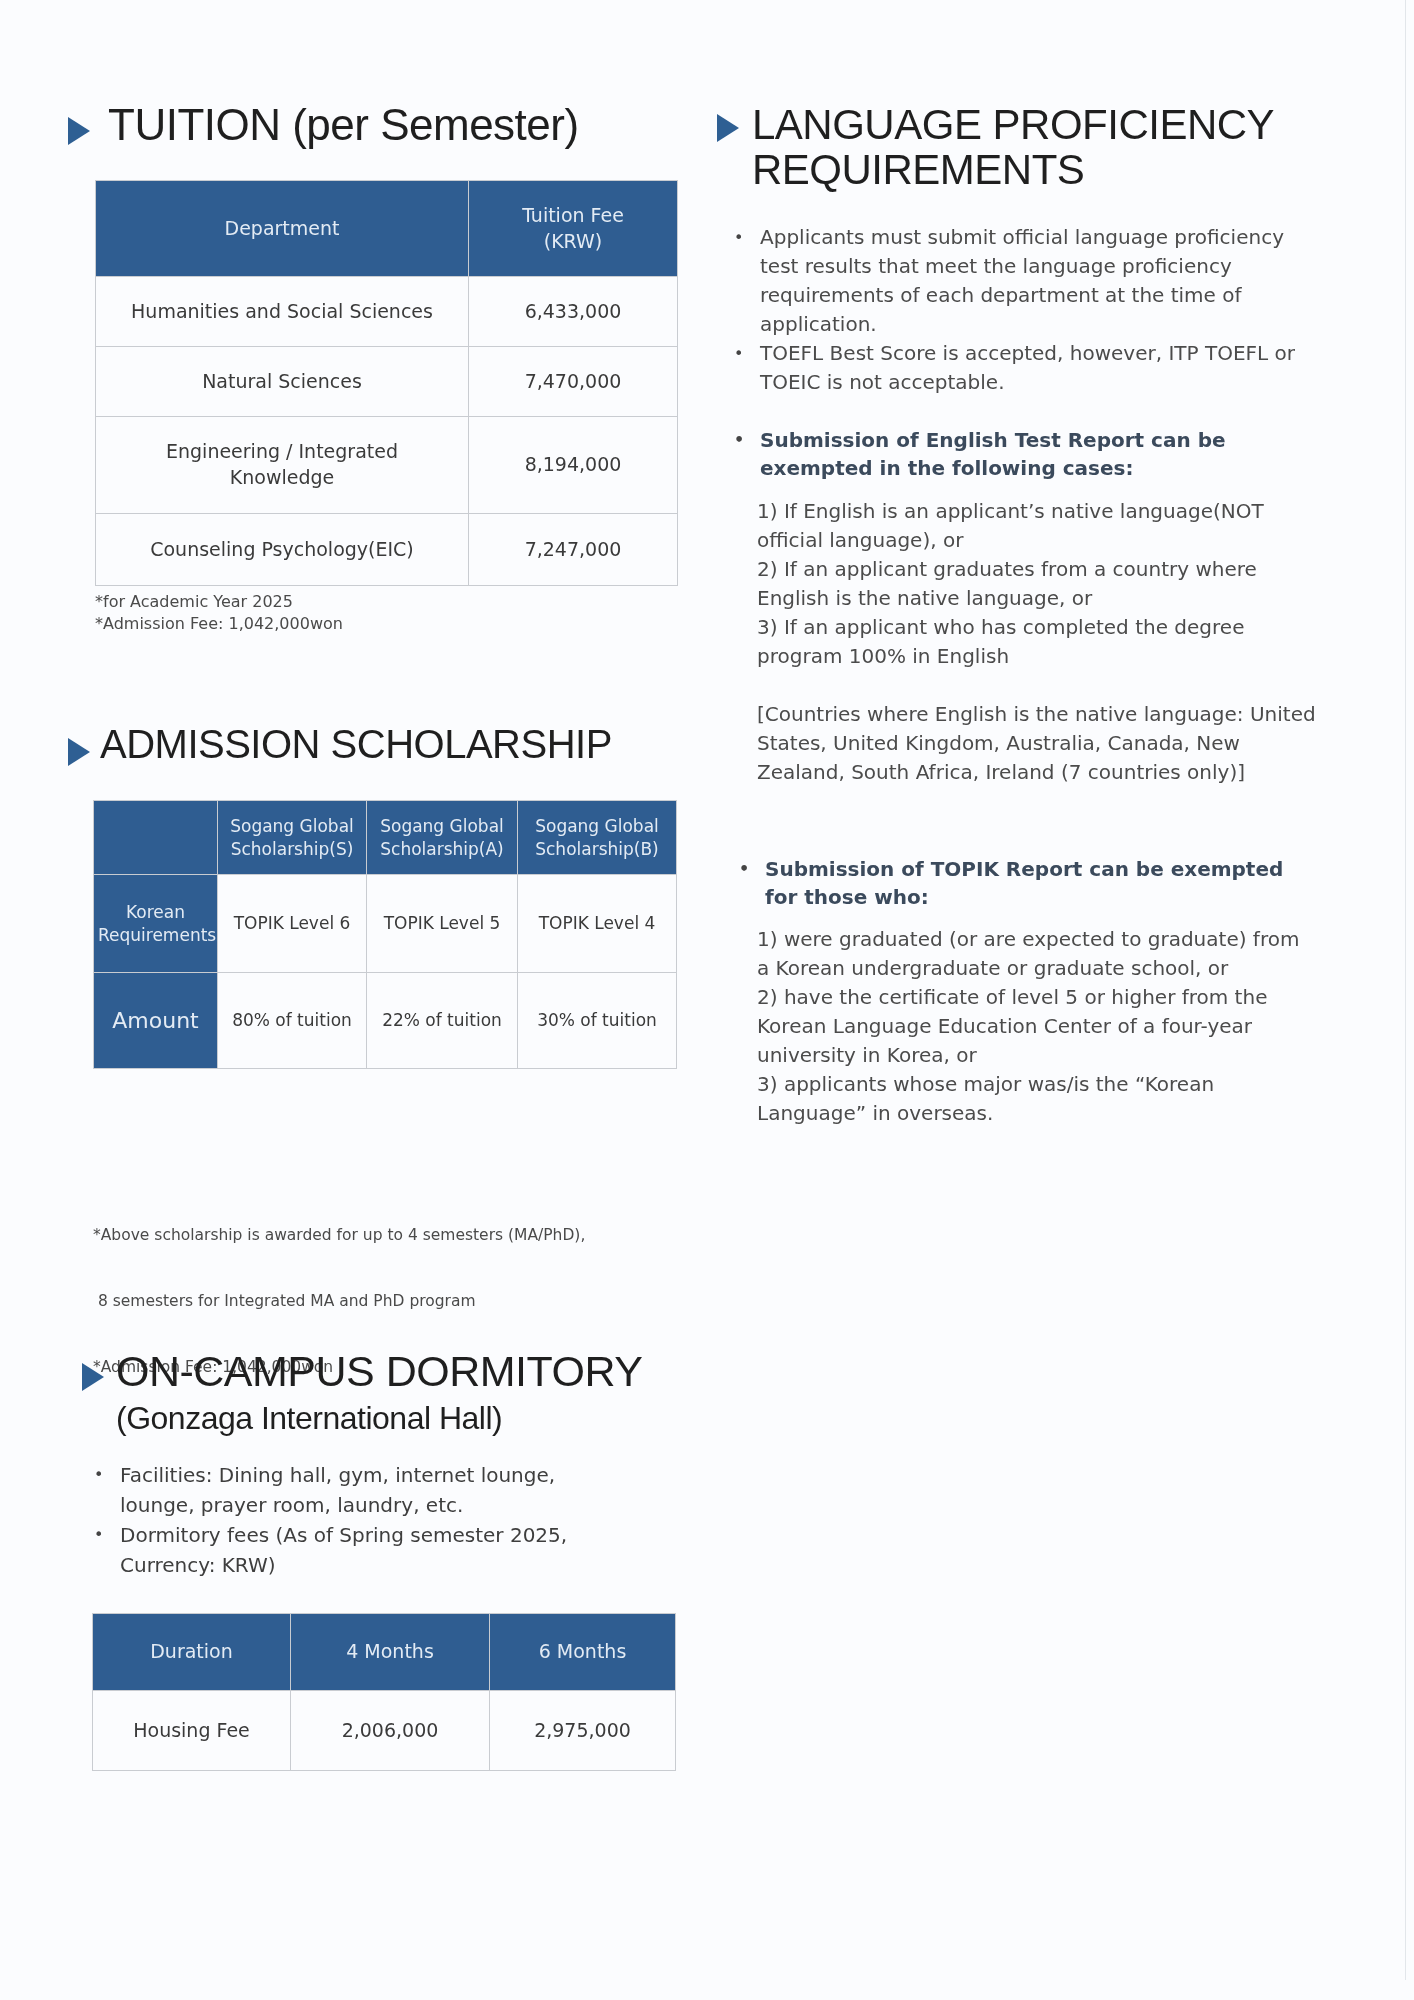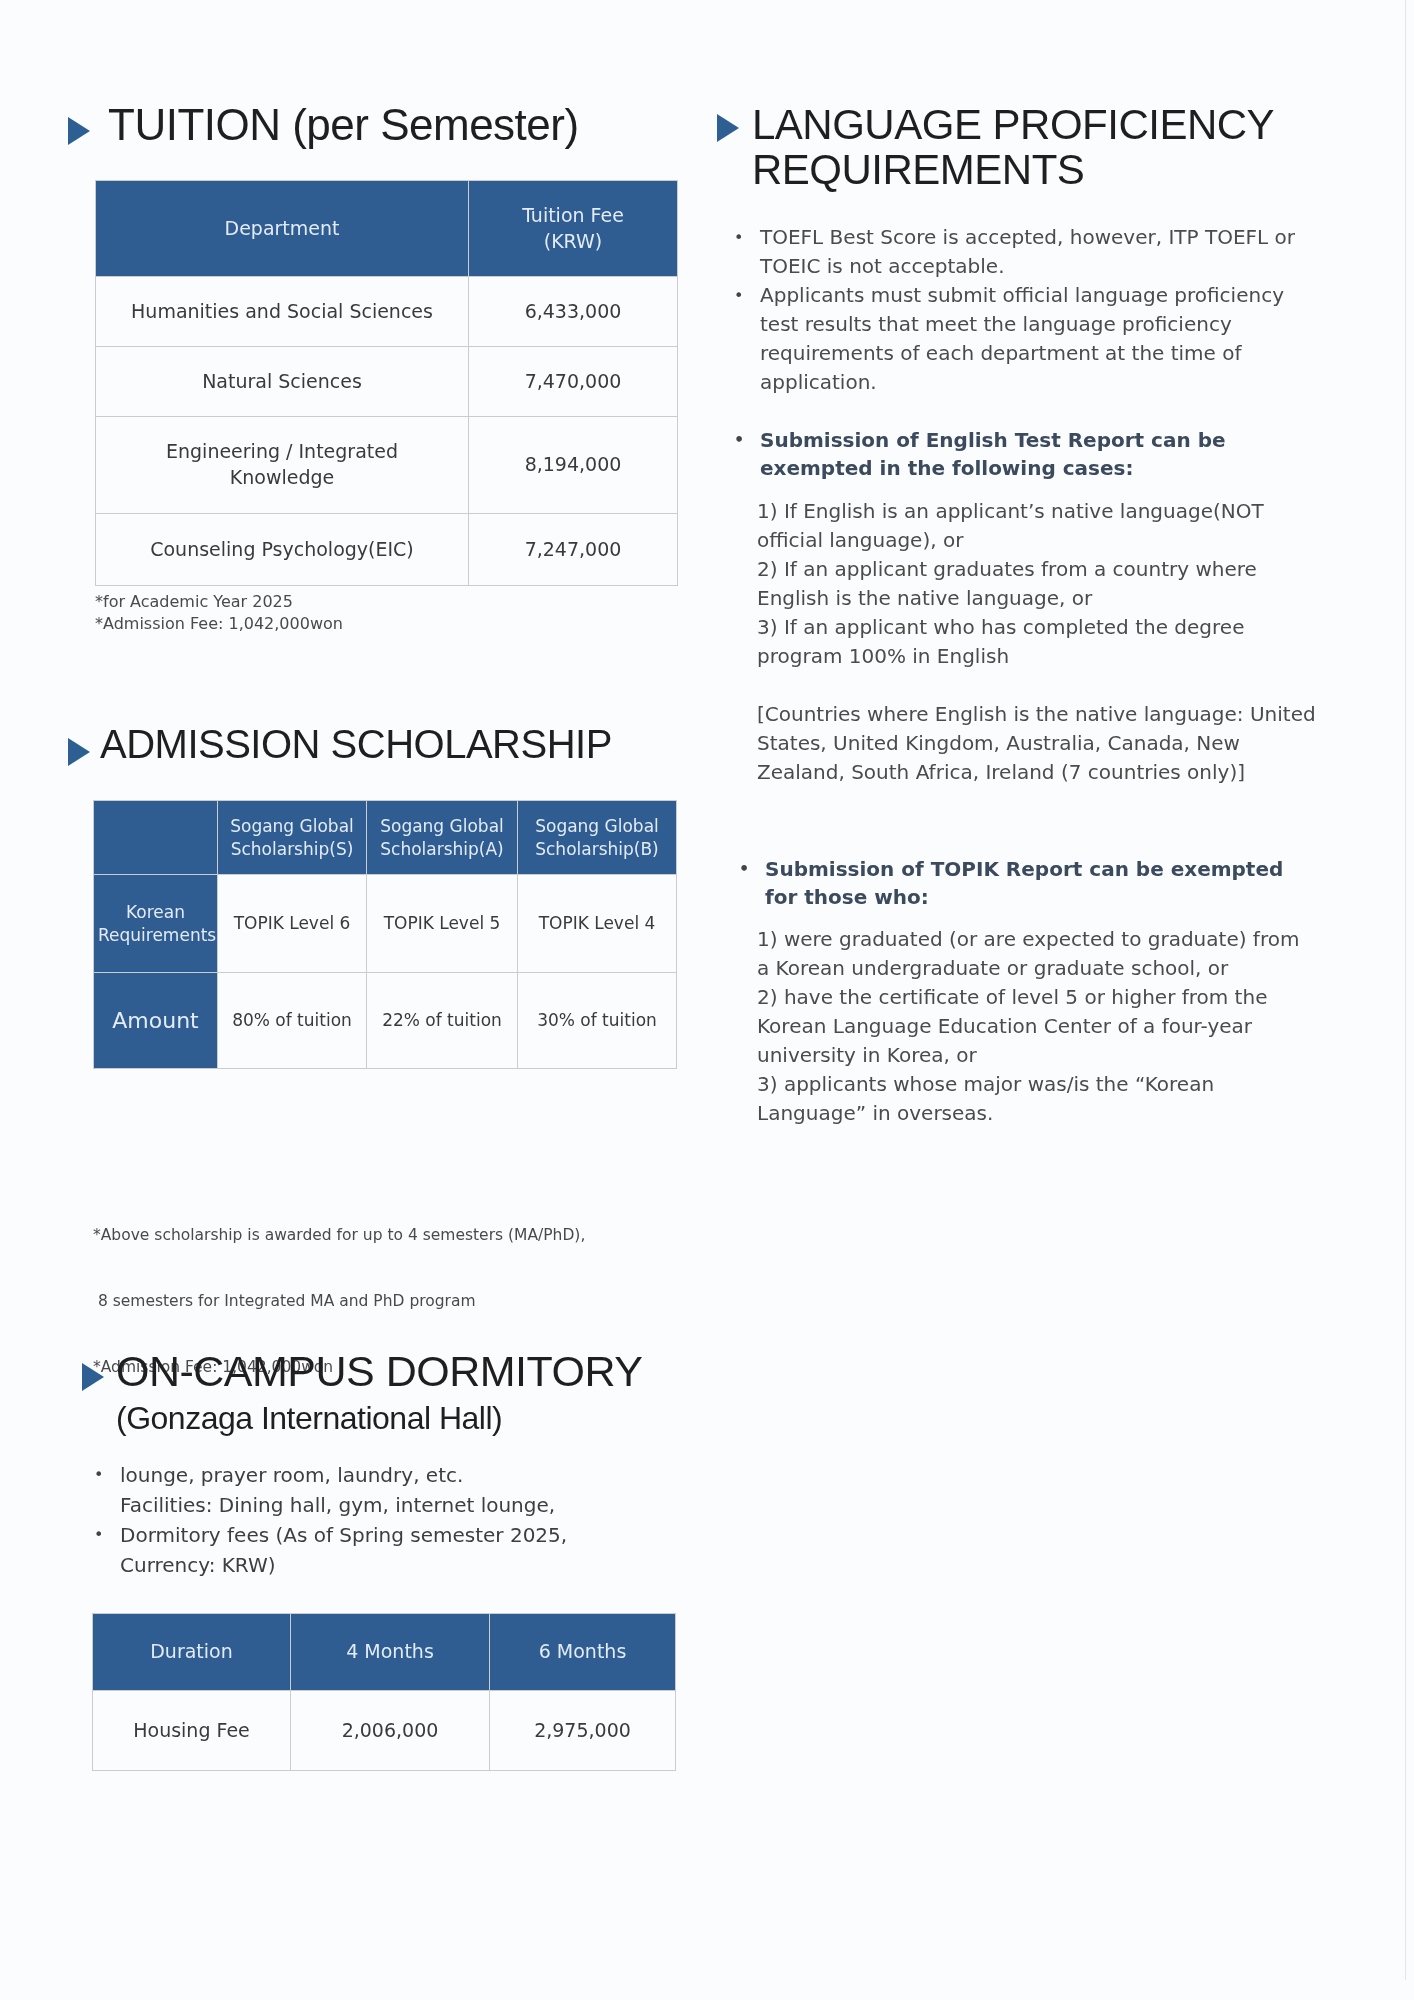--- a/index.html
+++ b/index.html
@@ -137,22 +137,22 @@
   </div>
 </section>
 
 <section>
   <div class="tri" style="left:82px; top:1363px;"></div>
   <div class="abs heading" style="left:116px; top:1349px; font-size:43px;">ON-CAMPUS DORMITORY</div>
   <div class="abs heading" style="left:116px; top:1402px; font-size:32px;">(Gonzaga International Hall)</div>
 
   <ul class="abs bullet-list rtext" style="left:92px; top:1460px; width:560px; line-height:30px; font-size:20px; color:#3e3e3e;">
     <li>
+      <div>Facilities: Dining hall, gym, internet lounge,</div>
       <div>lounge, prayer room, laundry, etc.</div>
-      <div>Facilities: Dining hall, gym, internet lounge,</div>
     </li>
     <li>
       <div>Dormitory fees (As of Spring semester 2025,</div>
       <div>Currency: KRW)</div>
     </li>
   </ul>
 
   <table style="left:92px; top:1613px; width:583px;">
     <colgroup>
         <col style="width:198px">
@@ -175,22 +175,22 @@
 </section>
 
 <section>
   <div class="tri" style="left:717px; top:114px;"></div>
   <div class="abs heading" style="left:752px; top:102px; font-size:42px; line-height:45px;">
     <div>LANGUAGE PROFICIENCY</div>
     <div>REQUIREMENTS</div>
   </div>
 
   <ul class="abs bullet-list rtext" style="left:732px; top:223px; width:570px;">
+    <li>Applicants must submit official language proficiency test results that meet the language proficiency requirements of each department  at the time of application.</li>
     <li>TOEFL Best Score is accepted, however, ITP TOEFL or TOEIC is not acceptable.</li>
-    <li>Applicants must submit official language proficiency test results that meet the language proficiency requirements of each department  at the time of application.</li>
   </ul>
 
   <ul class="abs bullet-list rbold" style="left:732px; top:426px; width:530px;">
     <li>Submission of English Test Report can be exempted in the following cases:</li>
   </ul>
   <div class="abs sub" style="left:757px; top:497px; width:550px;">
     <div>1) If English is an applicant’s native language(NOT official language), or</div>
     <div>2) If an applicant graduates from a country where English is the native language, or</div>
     <div>3) If an applicant who has completed the degree program 100% in English</div>
   </div>

